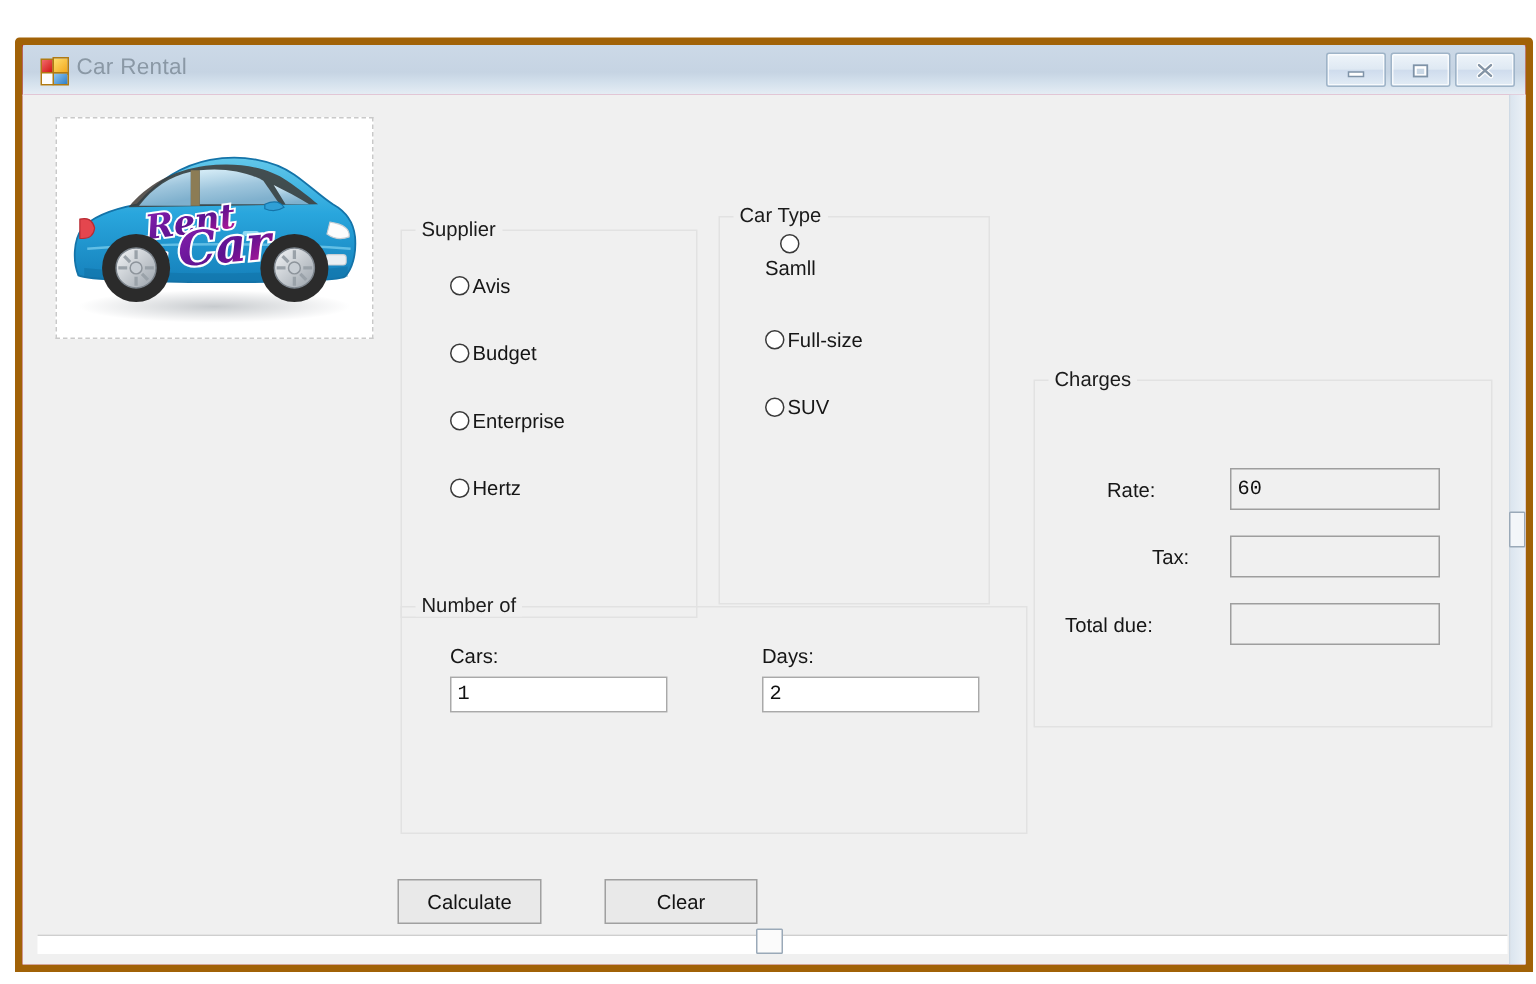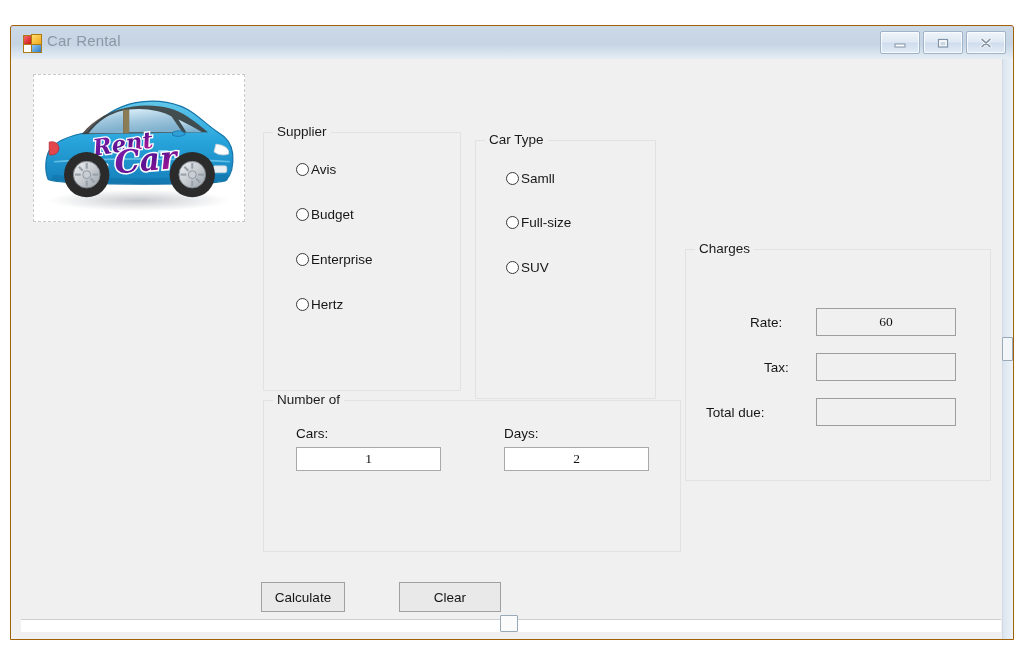--- a/index.html
+++ b/index.html
@@ -8,21 +8,21 @@
     background:#ffffff;
     font-family:"Liberation Sans", sans-serif;
     overflow:hidden;
   }
   .screen{position:relative;width:1024px;height:656px;background:#ffffff;}
 
   
   .window{
     position:absolute;left:10px;top:25px;width:1002px;height:613px;
     background:#be185d;
-    border:1px solid #a16207;
+    border:5px solid #a16207;
     border-radius:3px 3px 0 0;
     box-shadow:0 0 0 1px rgba(255,255,255,.55) inset;
   }
   .titlebar{
     position:relative;height:33px;
     background:linear-gradient(to bottom,#ccd9e7 0%,#c6d4e3 55%,#d3e0ec 75%,#e6edf4 100%);
     border-bottom:1px solid #dde6ee;
     border-radius:2px 2px 0 0;
   }
   .app-icon{
@@ -70,46 +70,45 @@
     box-sizing:border-box;
     background:transparent;
   }
   .group > .glabel{
     position:absolute;top:-9px;left:9px;
     background:#f0f0f0;
     padding:0 4px;
     font-size:13.5px;color:#1b1b1b;
     white-space:nowrap;
   }
-  #grp-supplier{left:252px;top:73px;width:198px;height:259px;}
+  #grp-supplier{left:252px;top:90px;width:198px;height:259px;}
   #grp-cartype{left:464px;top:81px;width:181px;height:259px;}
   #grp-numberof{left:252px;top:341px;width:418px;height:152px;}
   #grp-charges{left:674px;top:190px;width:306px;height:232px;}
 
   
   .radio{
     position:absolute;display:flex;align-items:center;gap:2px;
     font-size:13.5px;color:#161616;cursor:default;
   }
   .radio .dot{
     width:13px;height:13px;border-radius:50%;
     border:1.4px solid #3a3a3a;background:#ffffff;
     box-sizing:border-box;flex:0 0 auto;
   }
 
   
   .flabel{position:absolute;font-size:13.5px;color:#161616;white-space:nowrap;}
   .tbox{
     position:absolute;box-sizing:border-box;
     border:1px solid #a9a9a9;
-    font-family:Liberation Serif, serif;
+    font-family:Liberation Mono, monospace;
     font-size:13.5px;color:#111;
     padding:2px 4px;
     outline:none;
-    text-align:center;
   }
   .tbox.white{background:#ffffff;}
   .tbox.readonly{background:#f0f0f0;border-color:#9e9e9e;}
 
   
   .btn{
     position:absolute;box-sizing:border-box;
     height:30px;
     background:#e9e9e9;
     border:1px solid #a0a0a0;
@@ -294,21 +293,21 @@
         </label>
         <label class="radio" style="left:32px;top:164px;">
           <span class="dot"></span>
           <span>Hertz</span>
         </label>
       </div>
 
       <div class="group" id="grp-cartype">
         <span class="glabel">Car Type</span>
 
-        <label class="radio" style="left:30px;top:30px;">
+        <label class="radio" style="left:30px;top:11px;flex-direction:column;">
           <span class="dot"></span>
           <span>Samll</span>
         </label>
         <label class="radio" style="left:30px;top:74px;">
           <span class="dot"></span>
           <span>Full-size</span>
         </label>
         <label class="radio" style="left:30px;top:119px;">
           <span class="dot"></span>
           <span>SUV</span>
@@ -321,31 +320,31 @@
         <span class="flabel" style="left:32px;top:25px;">Cars:</span>
         <input class="tbox white" style="left: 32px; top: 46px; width: 145px; height: 24px;" value="1">
 
         <span class="flabel" style="left:240px;top:25px;">Days:</span>
         <input class="tbox white" style="left: 240px; top: 46px; width: 145px; height: 24px;" value="2">
       </div>
 
       <div class="group" id="grp-charges">
         <span class="glabel">Charges</span>
 
-        <span class="flabel" style="left:64px;top:65px;">Rate:</span>
+        <span class="flabel" style="left:48px;top:65px;">Rate:</span>
         <input class="tbox readonly" style="left: 130px; top: 58px; width: 140px; height: 28px;" value="60">
 
         <span class="flabel" style="left:62px;top:110px;margin-left:16px;">Tax:</span>
         <input class="tbox readonly" style="left: 130px; top: 103px; width: 140px; height: 28px;" value="">
 
         <span class="flabel" style="left:20px;top:155px;">Total due:</span>
         <input class="tbox readonly" style="left: 130px; top: 148px; width: 140px; height: 28px;" value="">
       </div>
 
-      <div class="btn" style="left:250px;top:523px;width:84px;">Calculate</div>
+      <div class="btn" style="left:250px;top:523px;width:96px;">Calculate</div>
       <div class="btn" style="left:388px;top:523px;width:102px;">Clear</div>
 
       <div class="vscroll">
         <div class="vthumb"></div>
       </div>
       <div class="hstrip"></div>
       <div class="hthumb"></div>
 
     </div>
   </div>

